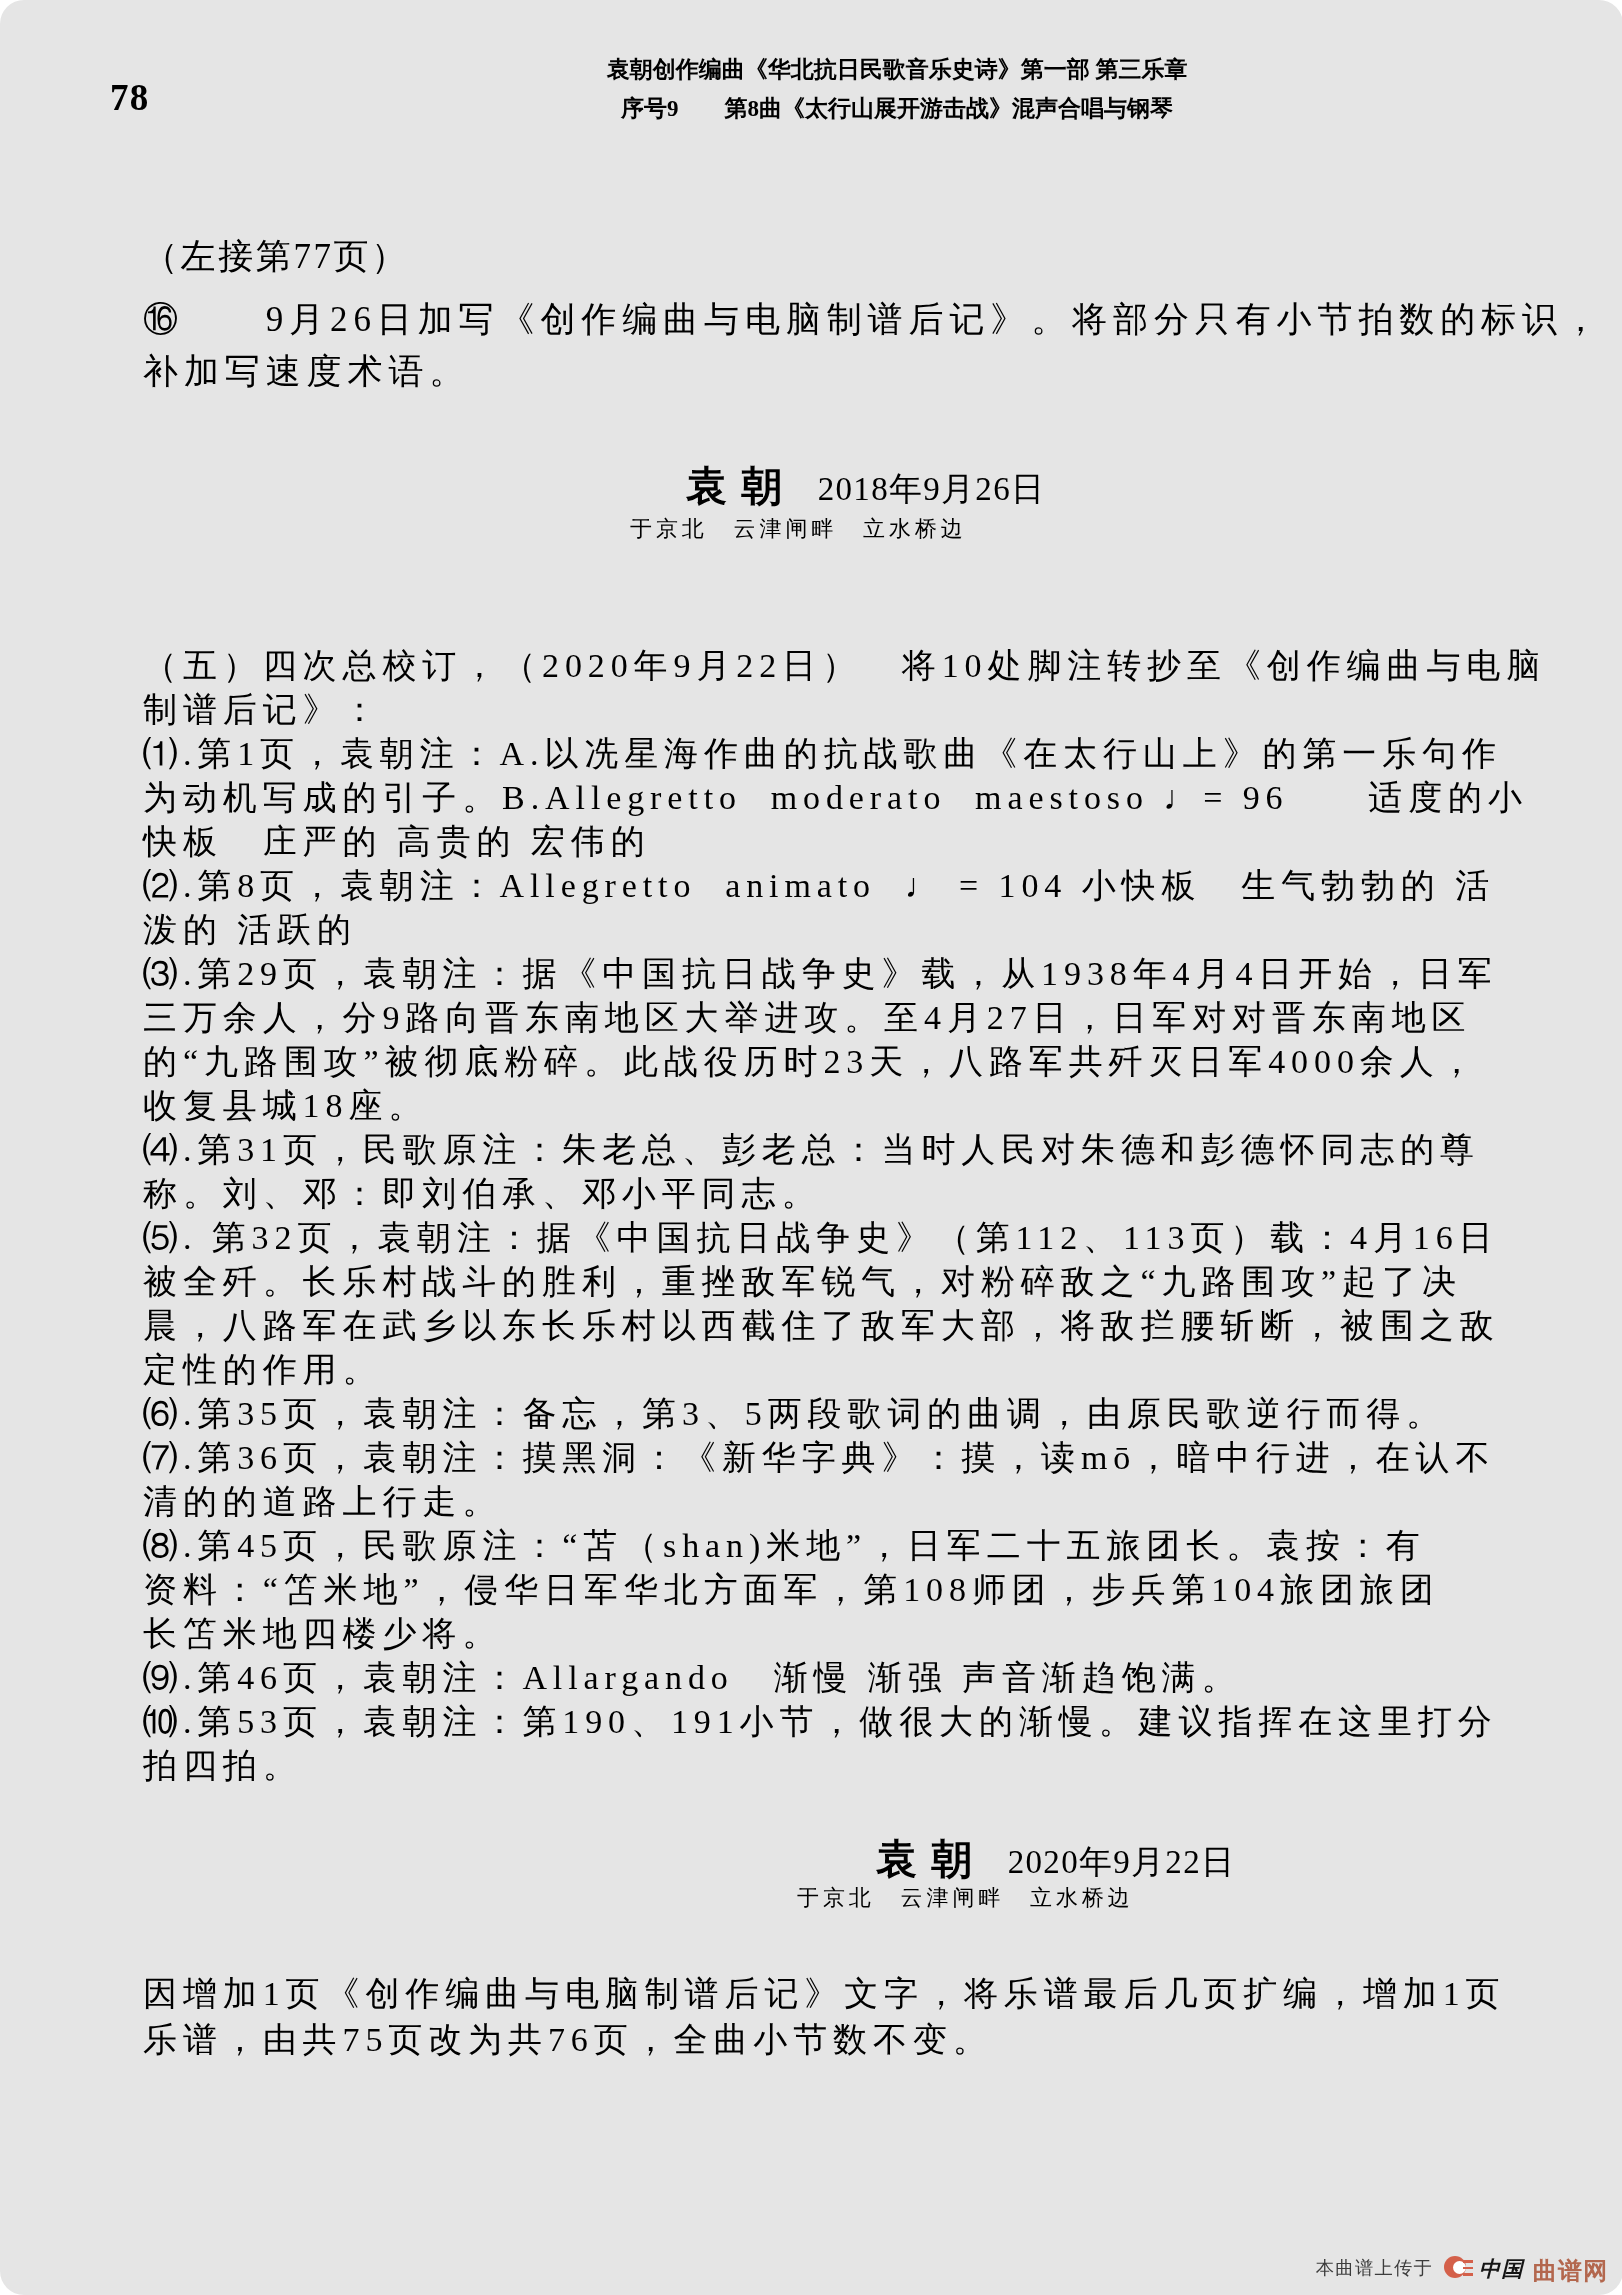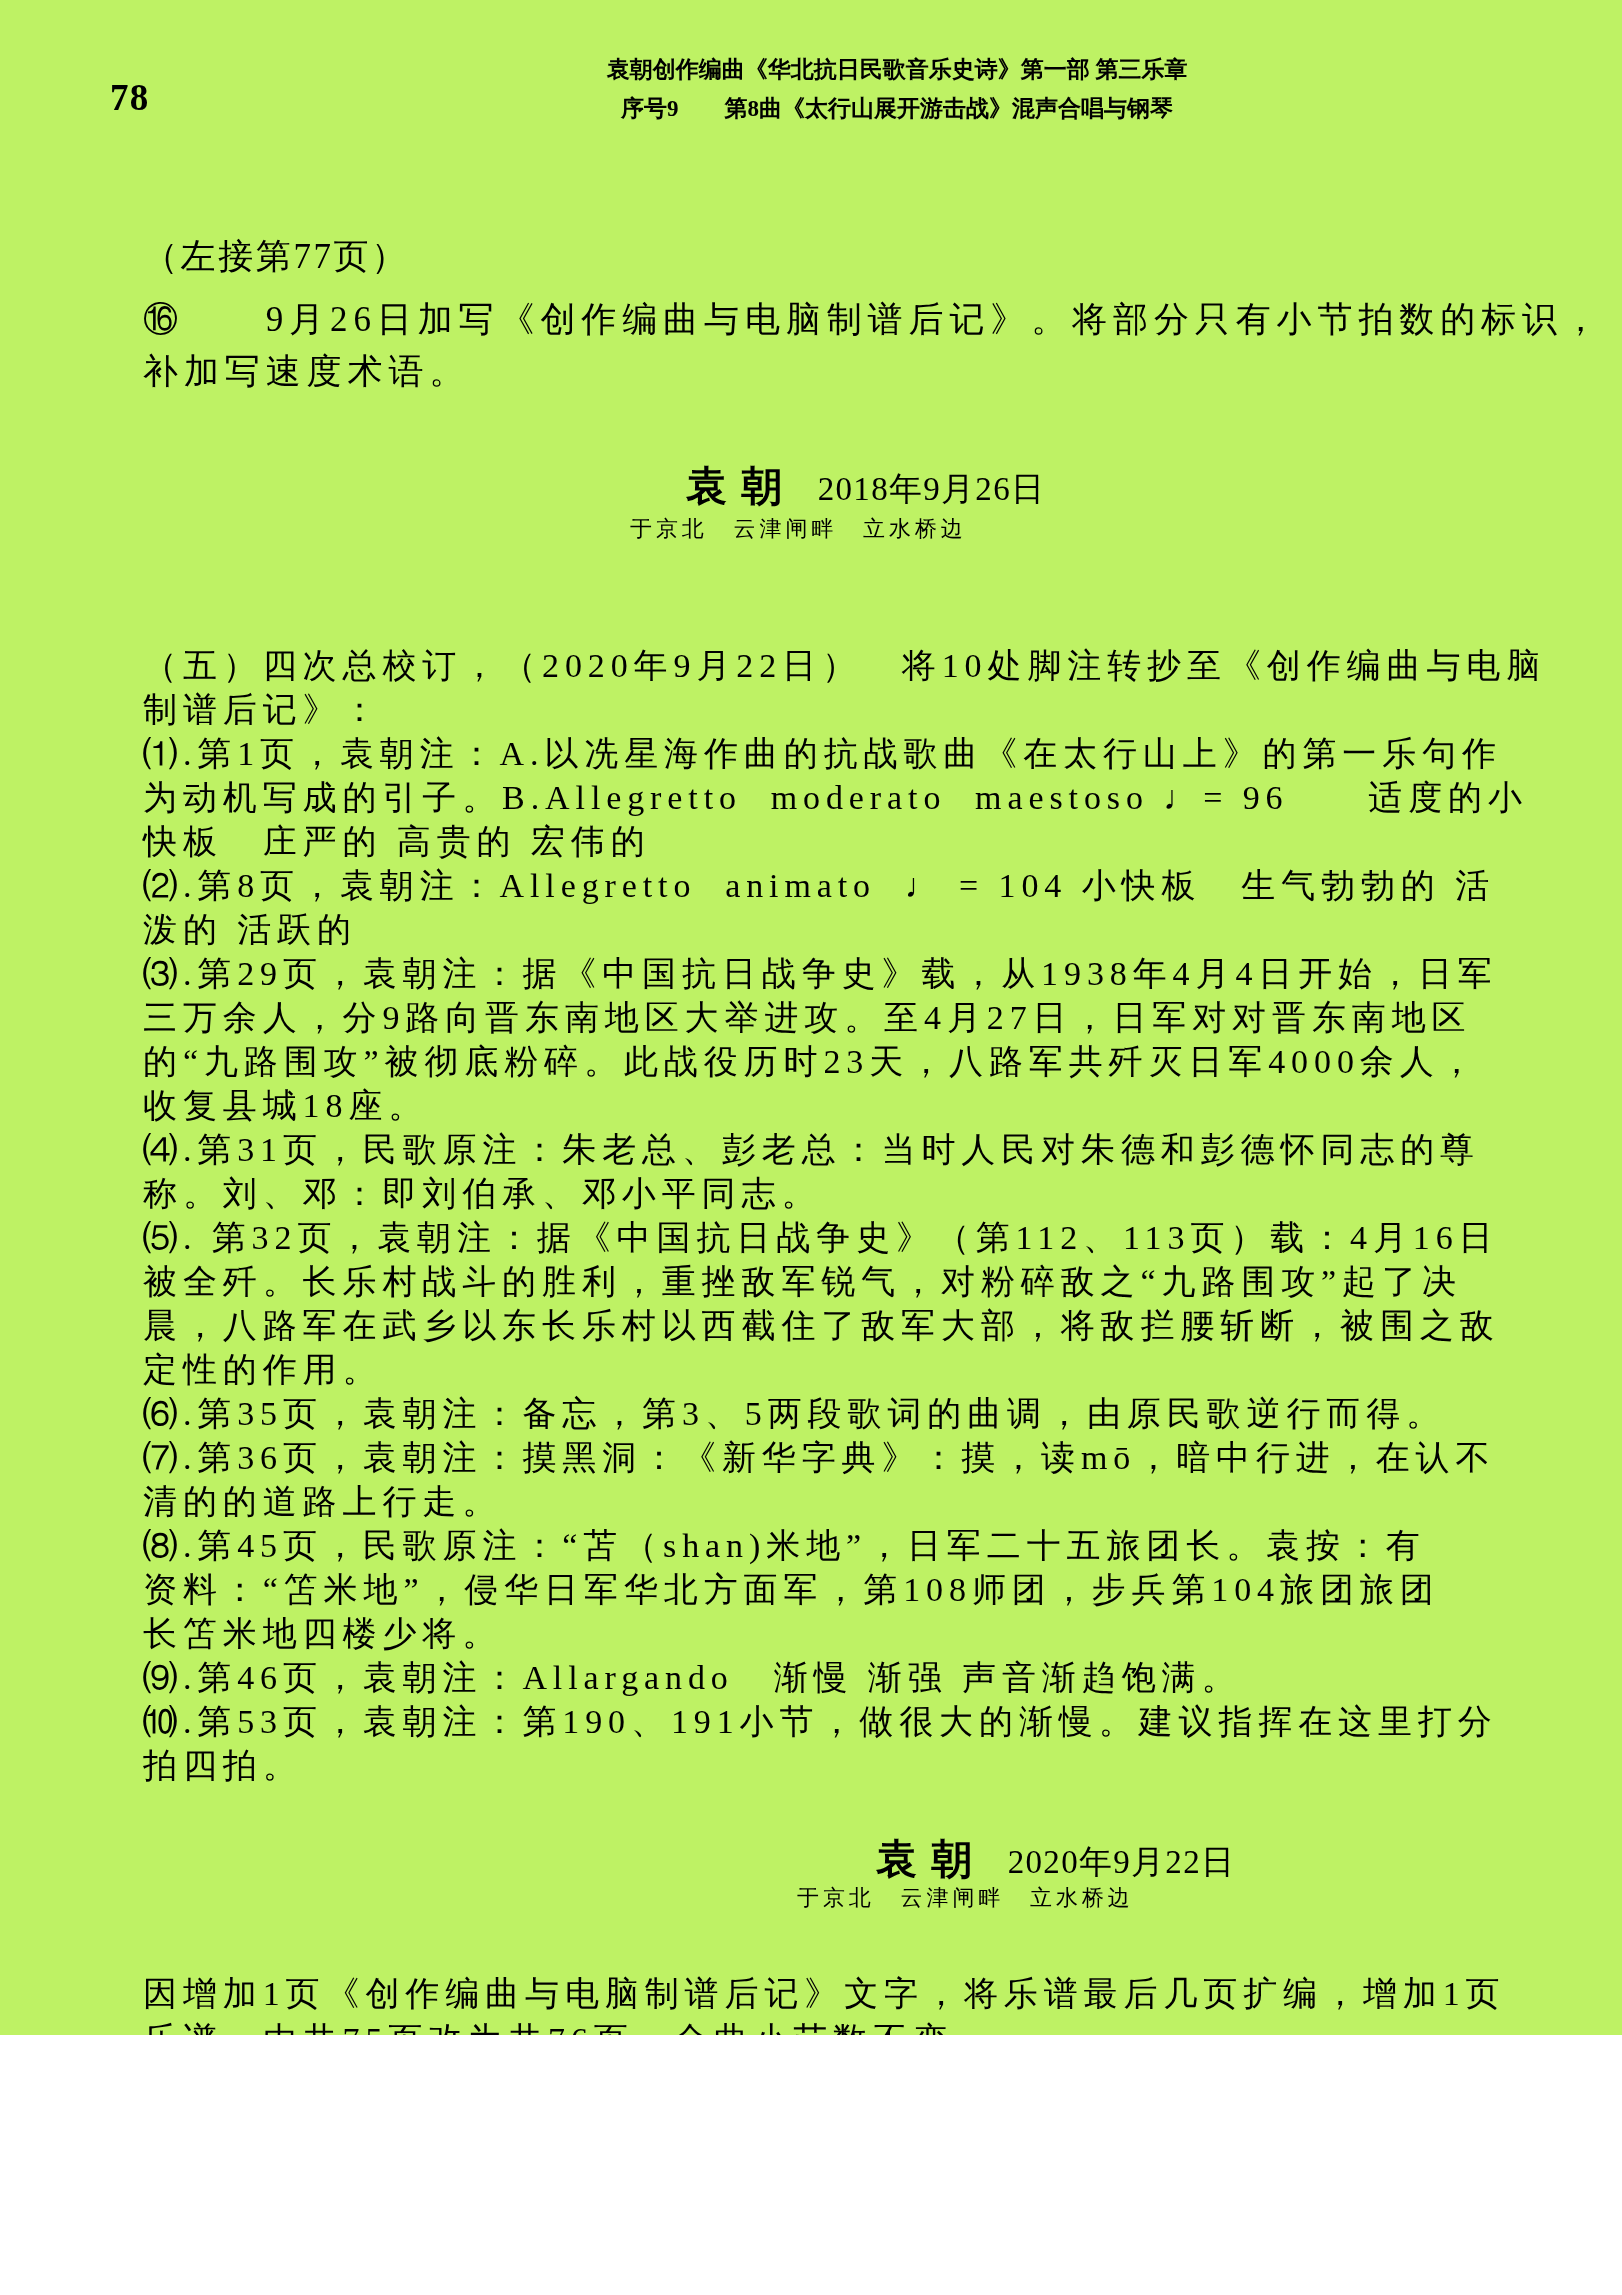--- a/index.html
+++ b/index.html
@@ -1,23 +1,24 @@
 <!DOCTYPE html>
 <html style="font-size:10.5px"><head>
 <meta charset="utf-8">
 <style>
   html,body{margin:0;padding:0;background:#ffffff;}
   .page{
     position:relative;
     width:1623px;
-    height:2035px;
-    background:#bef264;
+    height:2295px;
+    background:#e5e5e5;
     color:#000;
     font-family:"Liberation Serif","DejaVu Serif",serif;
     overflow:hidden;
+    border-radius:24px;
   }
   .pre{white-space:pre;}
 
   
   .page-num{
     position:absolute;left:110px;top:76px;
     font-size:37px;font-weight:bold;letter-spacing:1.3px;
   }
   .doc-header{
     position:absolute;left:236px;right:65px;top:50px;

